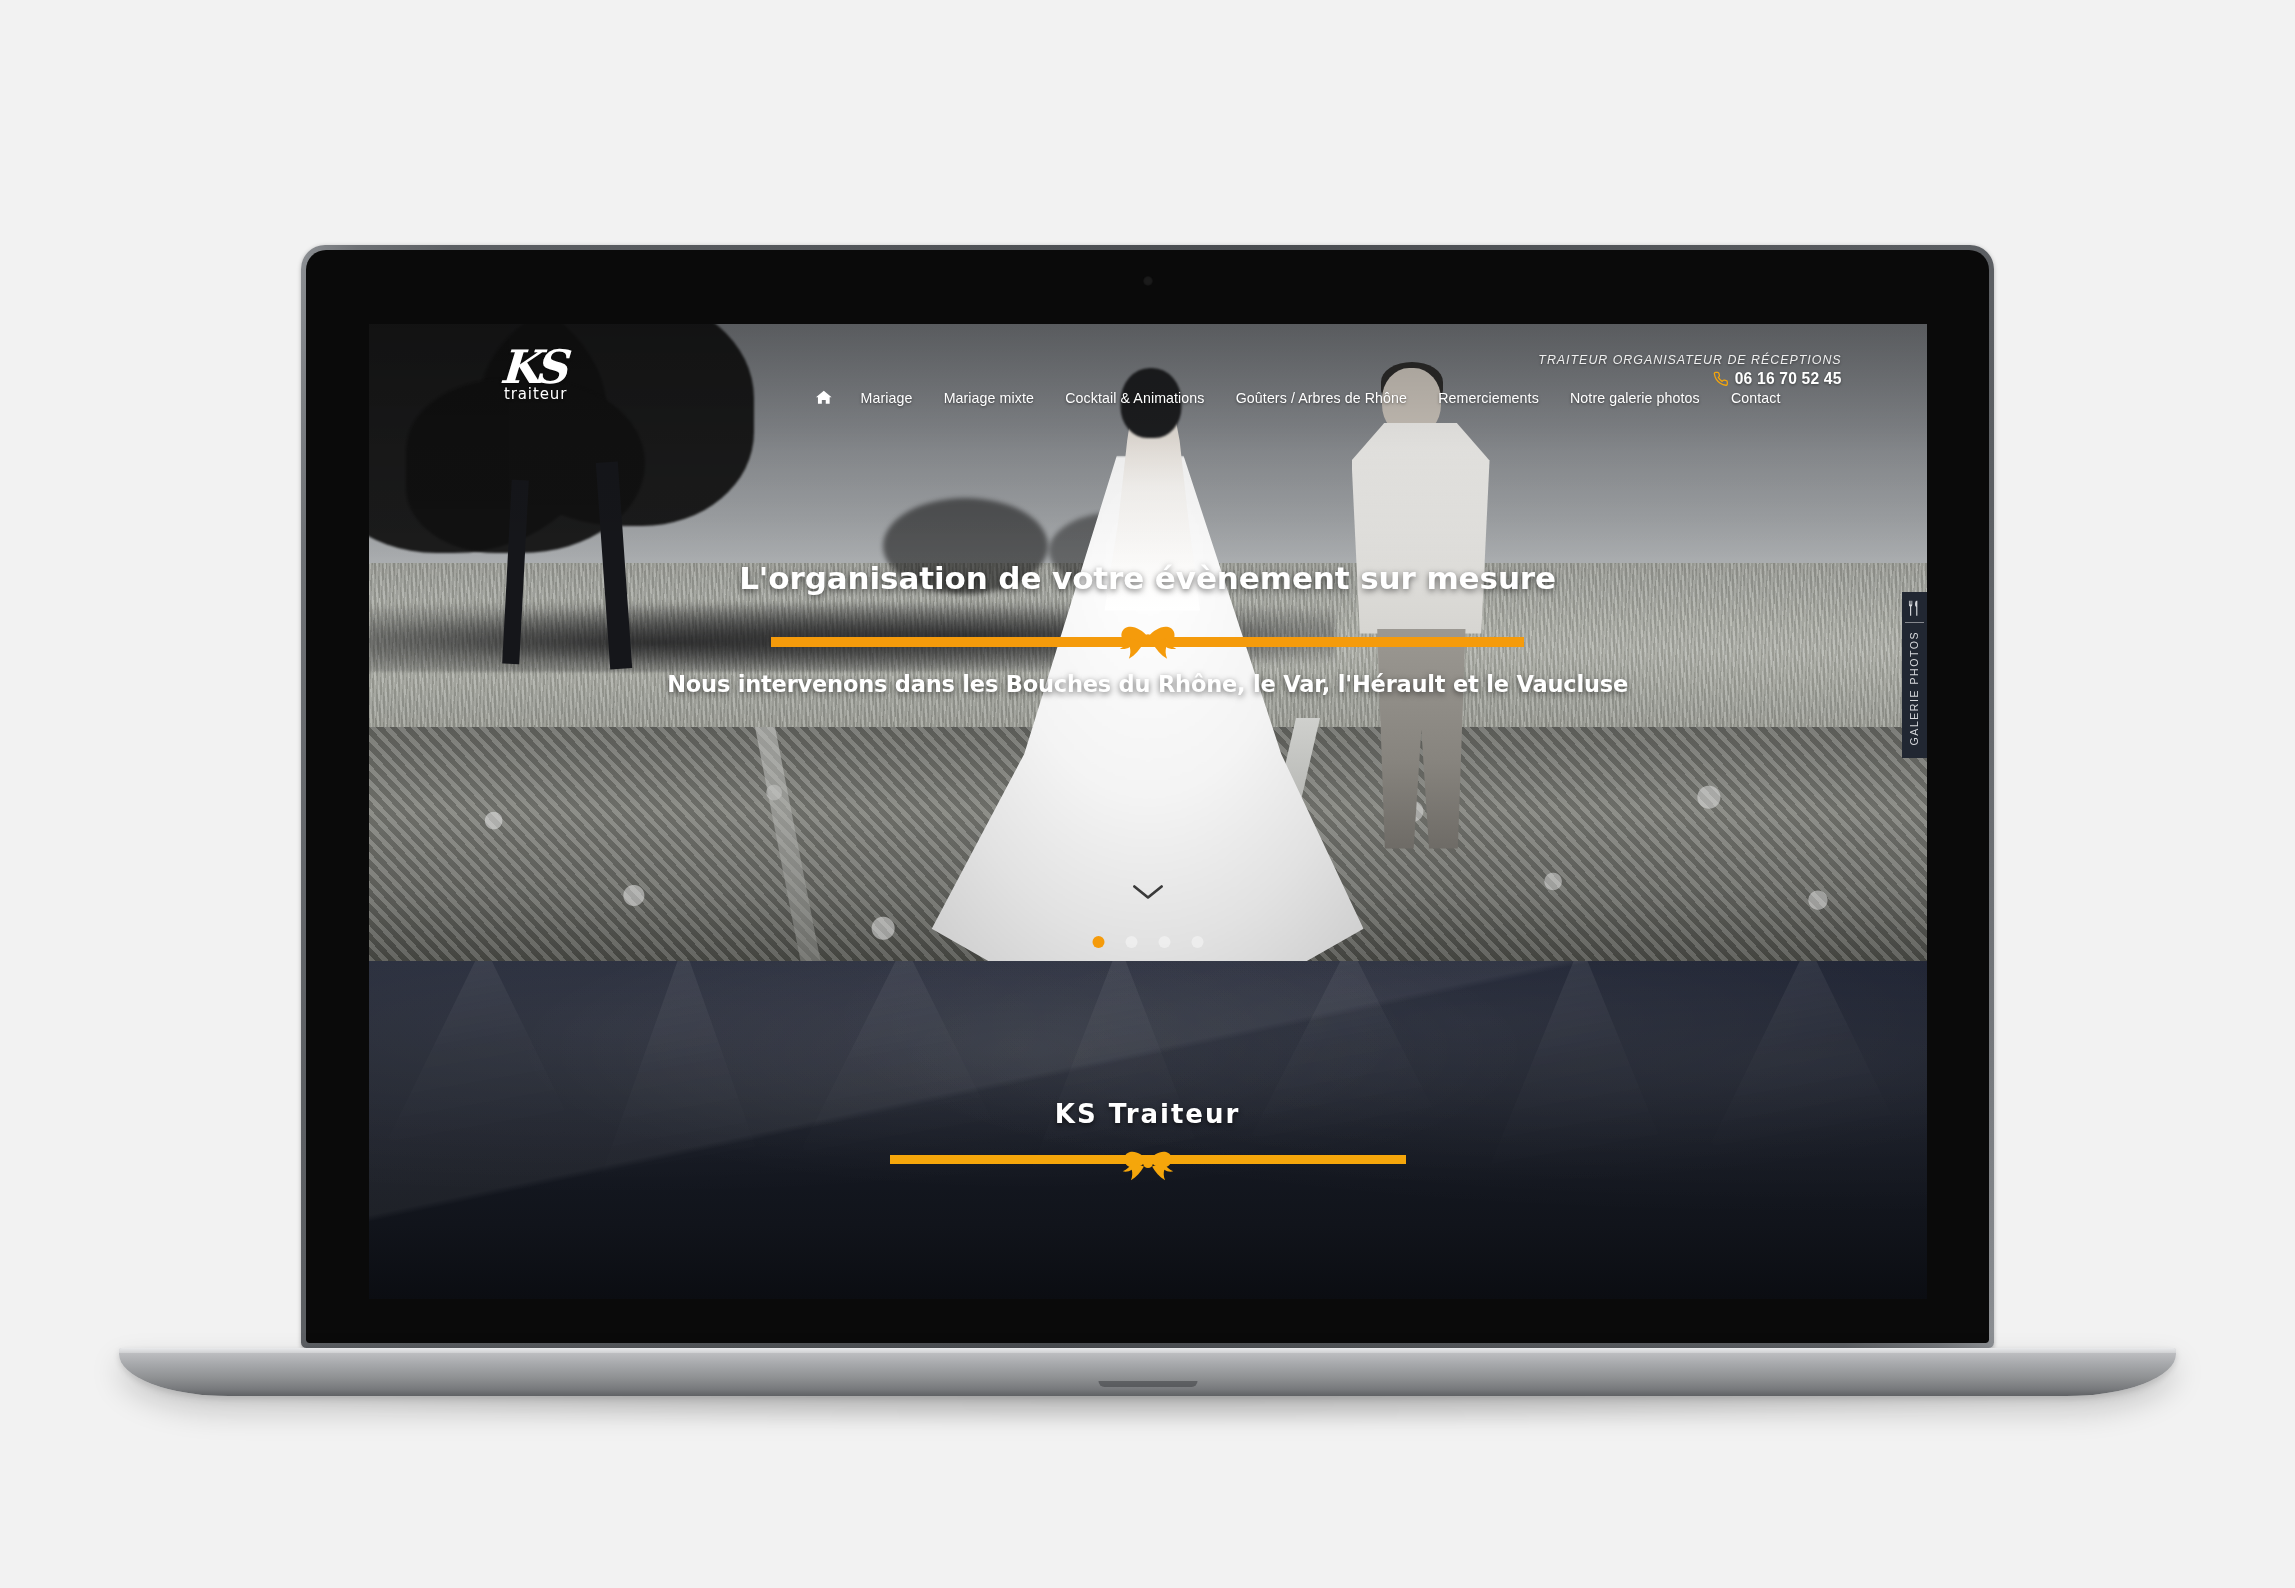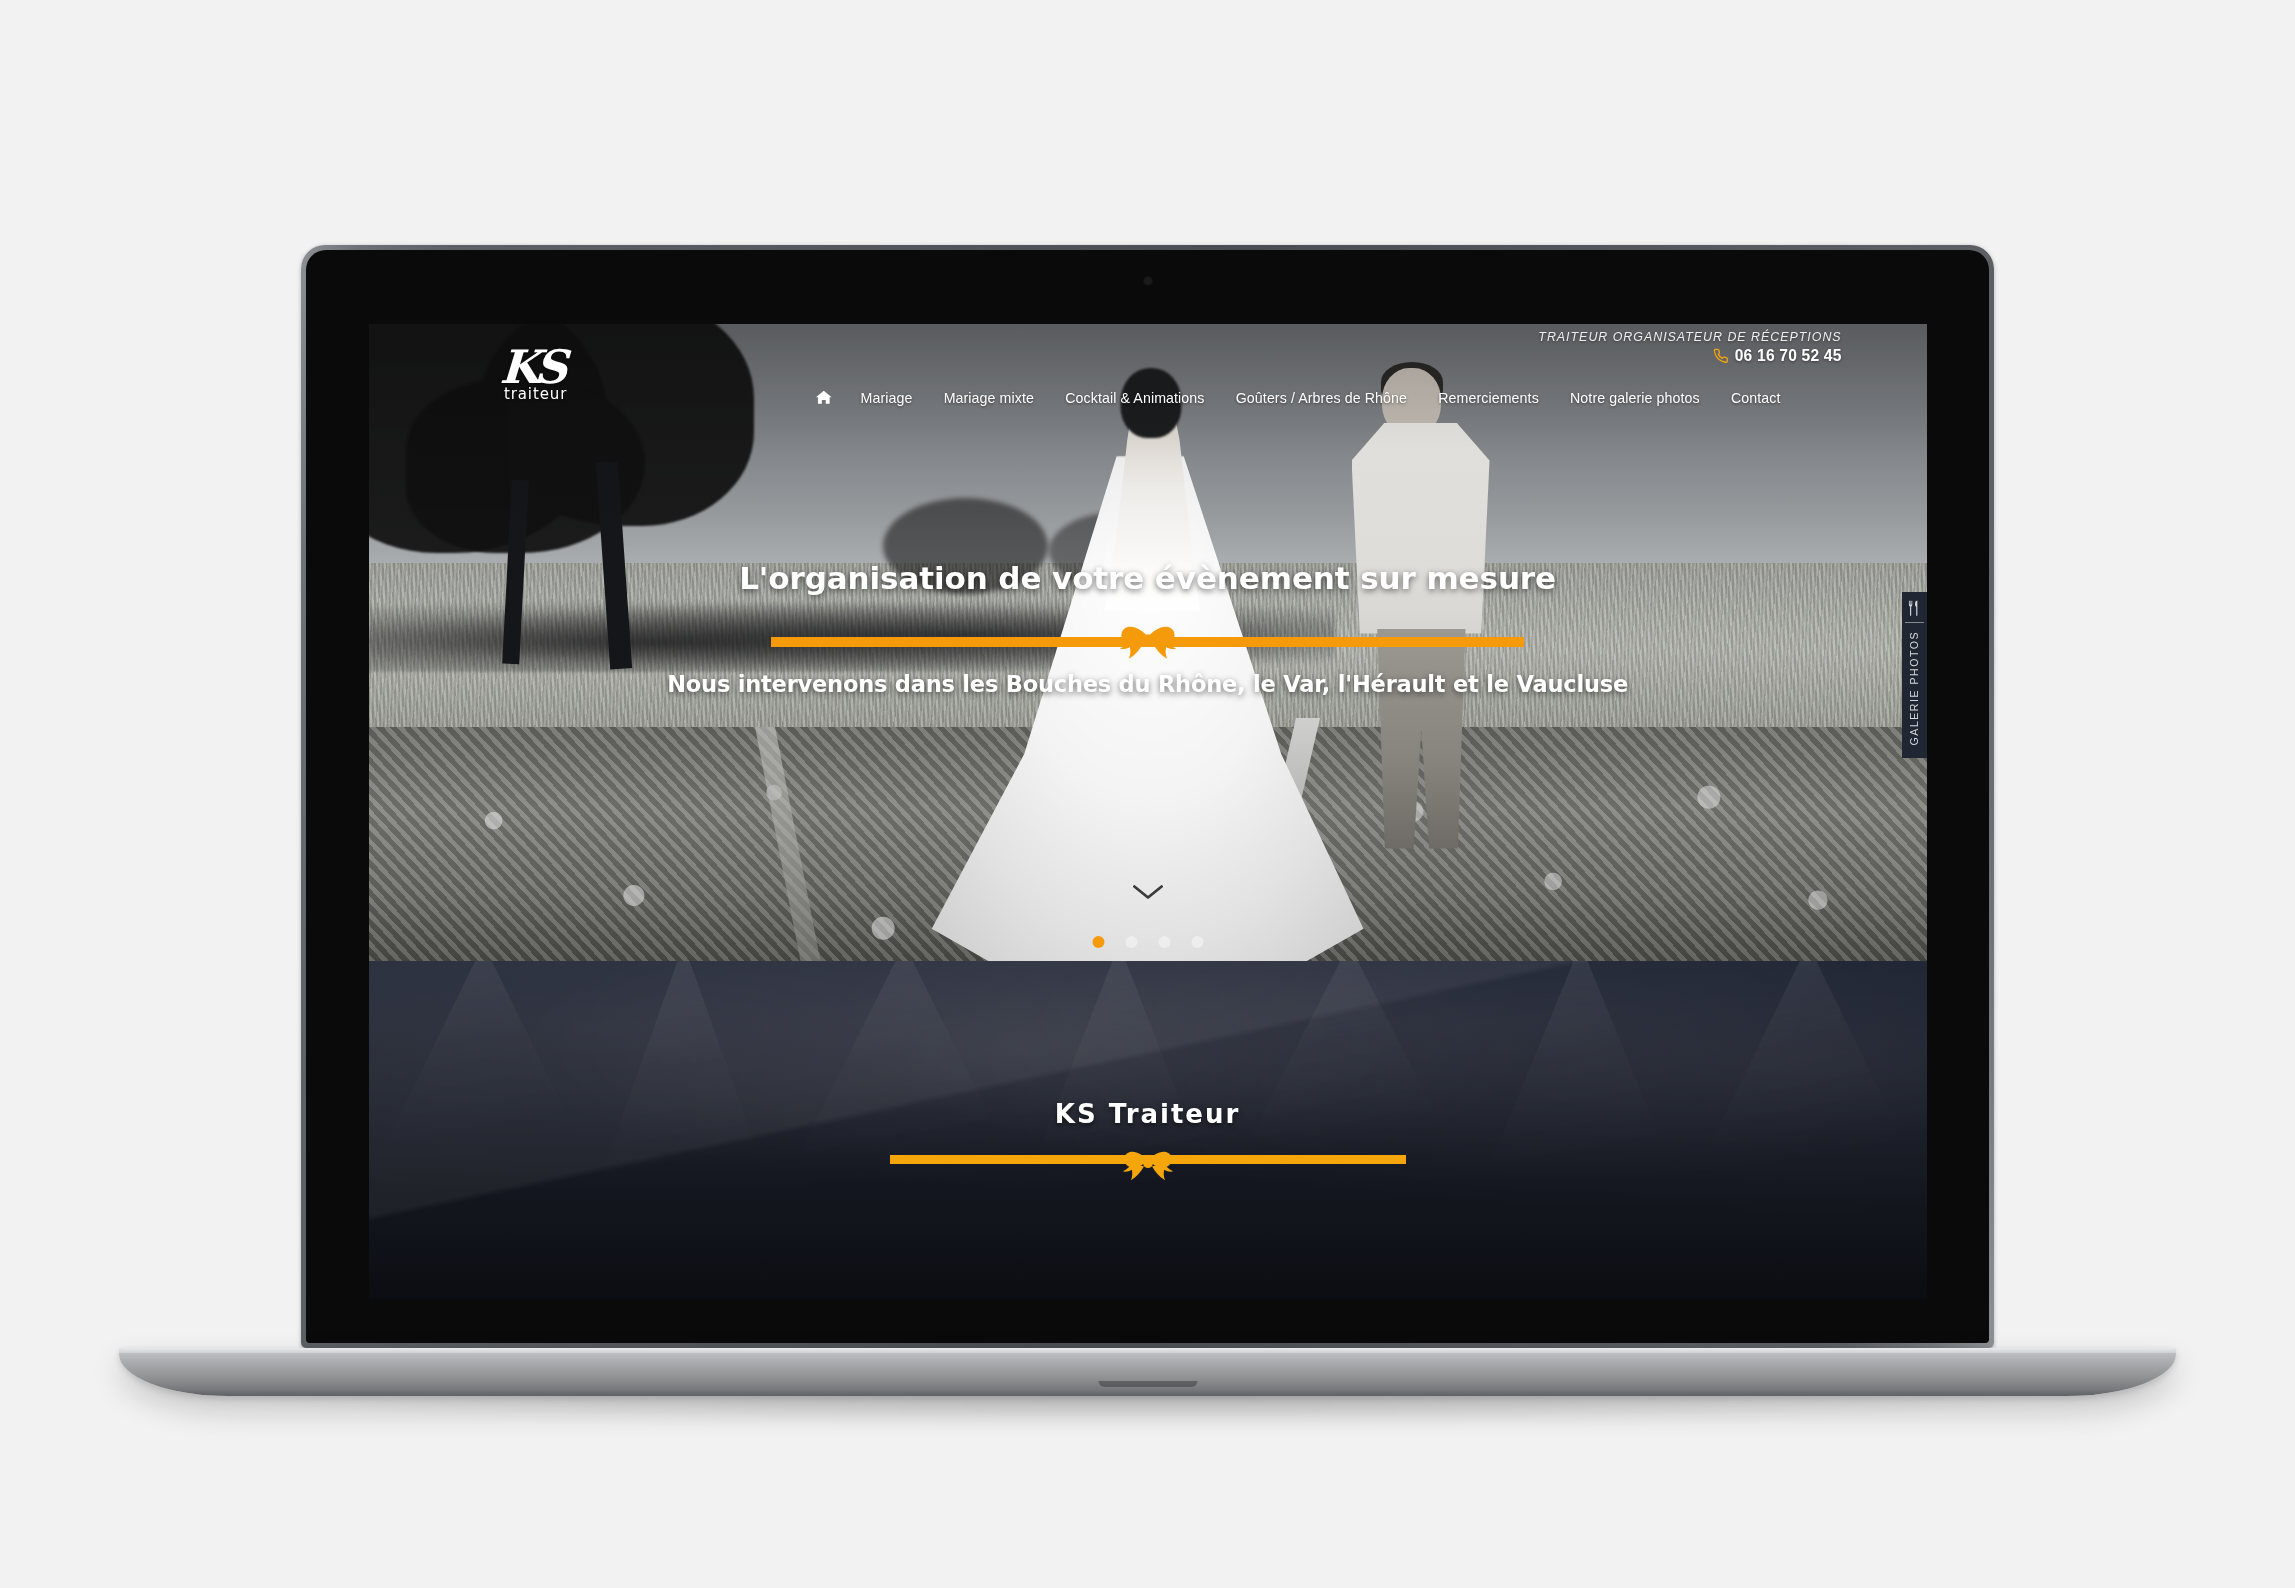--- a/index.html
+++ b/index.html
@@ -187,21 +187,21 @@
     font-size:46px; font-weight:700; font-style:italic;
     letter-spacing:-5.5px; line-height:0.9;
     transform:skewX(-6deg);
   }
   .logo-sub {
     font-family:"DejaVu Sans", sans-serif;
     font-size:15px; letter-spacing:0.9px; margin-top:-3.7px; font-weight:400;text-align:center;
   }
 
   .contact-block {
-    position:absolute; right:85px; top:6px; text-align:right; color:#fff;
+    position:absolute; right:85px; top:29px; text-align:right; color:#fff;
     text-shadow:0 0.9px 2.8px rgba(0,0,0,0.45);
   }
   .tagline {
     font-size:12.4px; font-style:italic; letter-spacing:1px; font-weight:400;
     color:#efefef;
   }
   .phone-row { display:flex; align-items:center; justify-content:flex-end; gap:6.4px; margin-top:3.7px; }
   .phone-icon { width:15.6px; height:15.6px; display:block; }
   .phone-num { font-size:15.6px; font-weight:700; letter-spacing:0.2px; }
 

